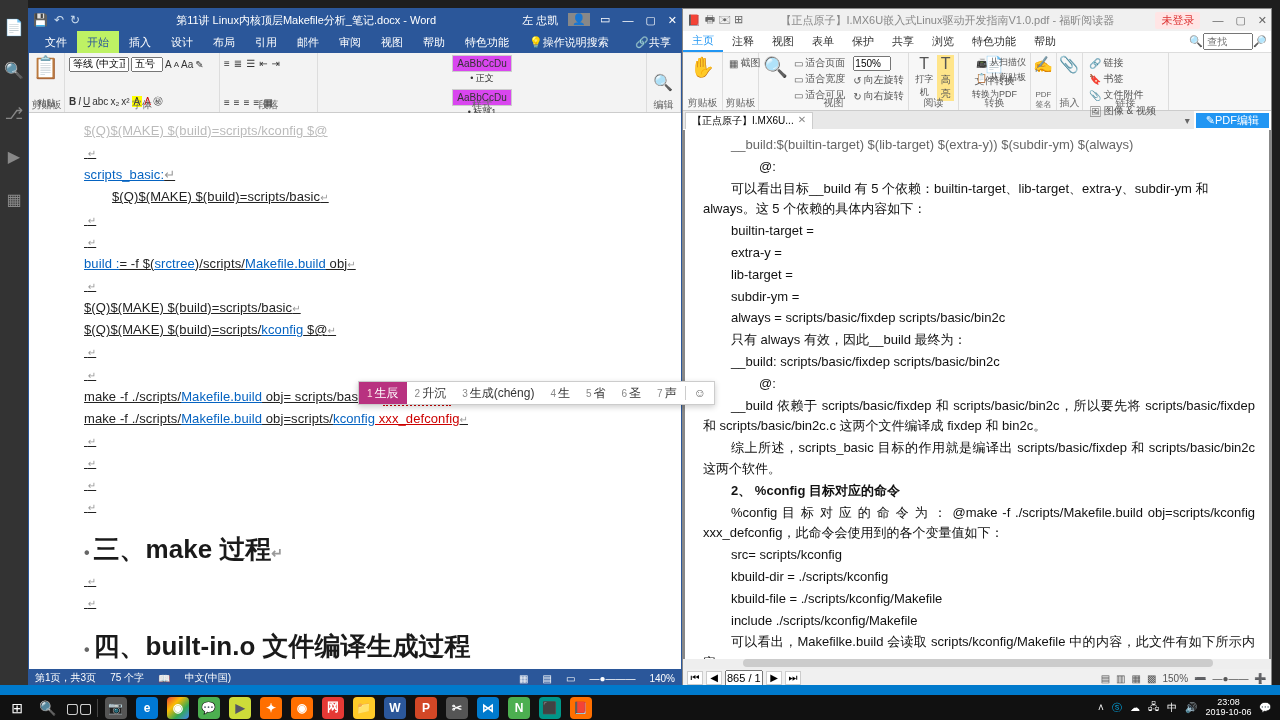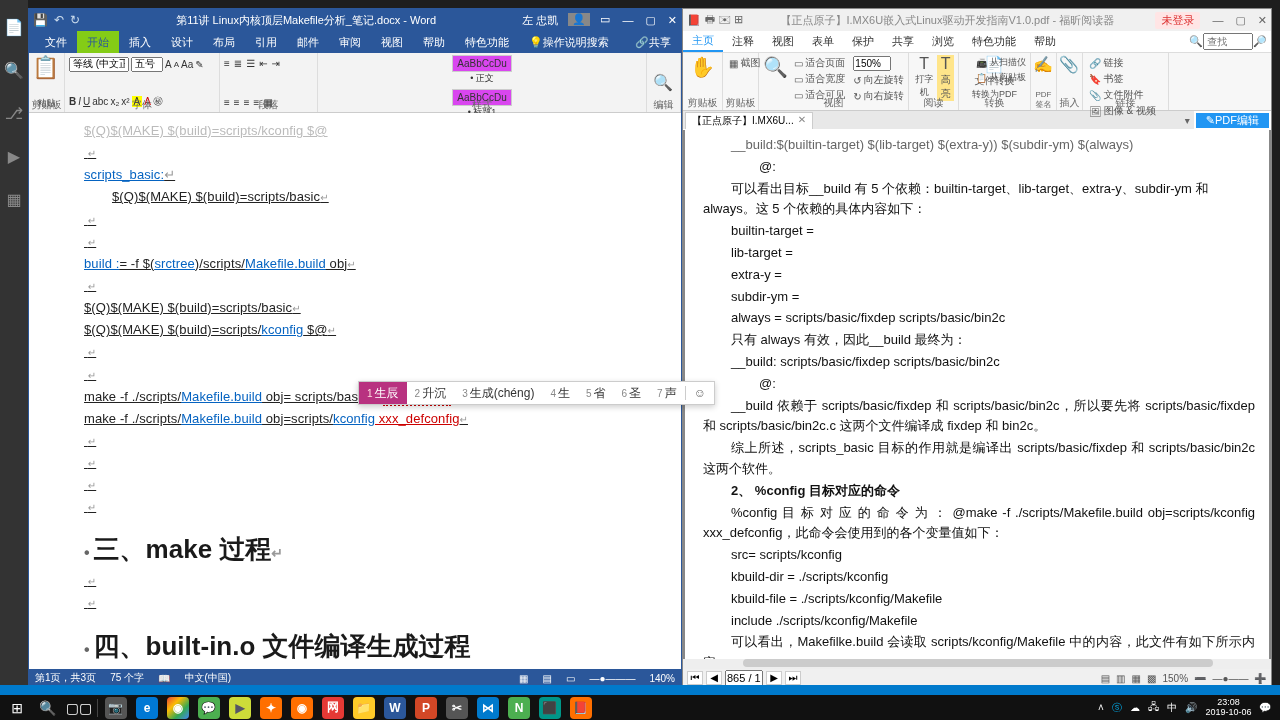--- a/index.html
+++ b/index.html
@@ -16,21 +16,21 @@
 .word-title { height: 22px; background: #2b579a; color: #fff; display: flex; align-items: center; font-size: 11px; padding: 0 4px; }
 .word-title .qa { display: flex; gap: 6px; margin-right: 10px; }
 .word-title .qa span { color: #cde; font-size: 12px; }
 .word-title .doc { flex: 1; text-align: center; }
 .word-title .user { display: flex; align-items: flex-start; gap: 10px; }
 .word-title .winbtn { display: flex; gap: 12px; margin-left: 12px; }
 
 
 .word-tabs { height: 22px; background: #2b579a; display: flex; align-items: stretch; color: #fff; font-size: 11px; padding-left: 6px; }
 .word-tabs .tab { padding: 0 10px; display: flex; align-items: center; cursor: pointer; }
-.word-tabs .tab.active { background: #84cc16; color: #2b579a; font-family: Liberation Serif, serif; }
+.word-tabs .tab.active { background: #bef264; color: #2b579a; font-family: Liberation Serif, serif; }
 .word-tabs .spacer { flex: 1; }
 .word-tabs .share { padding: 0 10px; display: flex; align-items: center; }
 
 
 .word-ribbon { height: 60px; background: #f3f3f3; border-bottom: 1px solid #ccc; display: flex; font-size: 10px; color: #333; }
 .rgroup { border-right: 1px solid #ddd; padding: 2px 4px; display: flex; flex-direction: column; justify-content: space-between; position: relative; }
 .rgroup .lbl { text-align: center; color: #666; font-size: 10px; position: absolute; bottom: 0; left: 0; right: 0; }
 .clipboard { width: 36px; align-items: center; }
 .clipboard .paste { font-size: 22px; color: #b58; }
 .fontgrp { width: 155px; }
@@ -414,22 +414,22 @@
     </div>
     <div class="pdf-edit-btn">✎ <span>PDF编辑</span></div>
   </div>
 
   <div class="pdf-doc">
     <div class="pdf-page">
       <p class="indent1" style="color:#666;">__build:$(builtin-target) $(lib-target) $(extra-y)) $(subdir-ym) $(always)</p>
       <p class="indent2">@:</p>
       <p class="indent1">可以看出目标__build 有 5 个依赖：builtin-target、lib-target、extra-y、subdir-ym 和 always。这 5 个依赖的具体内容如下：</p>
       <p class="indent1">builtin-target =</p>
+      <p class="indent1">extra-y =</p>
       <p class="indent1">lib-target =</p>
-      <p class="indent1">extra-y =</p>
       <p class="indent1">subdir-ym =</p>
       <p class="indent1">always = scripts/basic/fixdep scripts/basic/bin2c</p>
       <p class="indent1">只有 always 有效，因此__build 最终为：</p>
       <p class="indent1">__build: scripts/basic/fixdep scripts/basic/bin2c</p>
       <p class="indent2">@:</p>
       <p class="indent1" style="text-align:justify;">__build 依赖于 scripts/basic/fixdep 和 scripts/basic/bin2c，所以要先将 scripts/basic/fixdep 和 scripts/basic/bin2c.c 这两个文件编译成 fixdep 和 bin2c。</p>
       <p class="indent1" style="text-align:justify;">综上所述，scripts_basic 目标的作用就是编译出 scripts/basic/fixdep 和 scripts/basic/bin2c 这两个软件。</p>
       <p class="indent1 bold">2、 %config 目标对应的命令</p>
       <p class="indent1" style="text-align:justify;">%config  目 标 对 应 的 命 令 为 ： @make -f ./scripts/Makefile.build  obj=scripts/kconfig xxx_defconfig，此命令会使用到的各个变量值如下：</p>
       <p class="indent1">src= scripts/kconfig</p>

